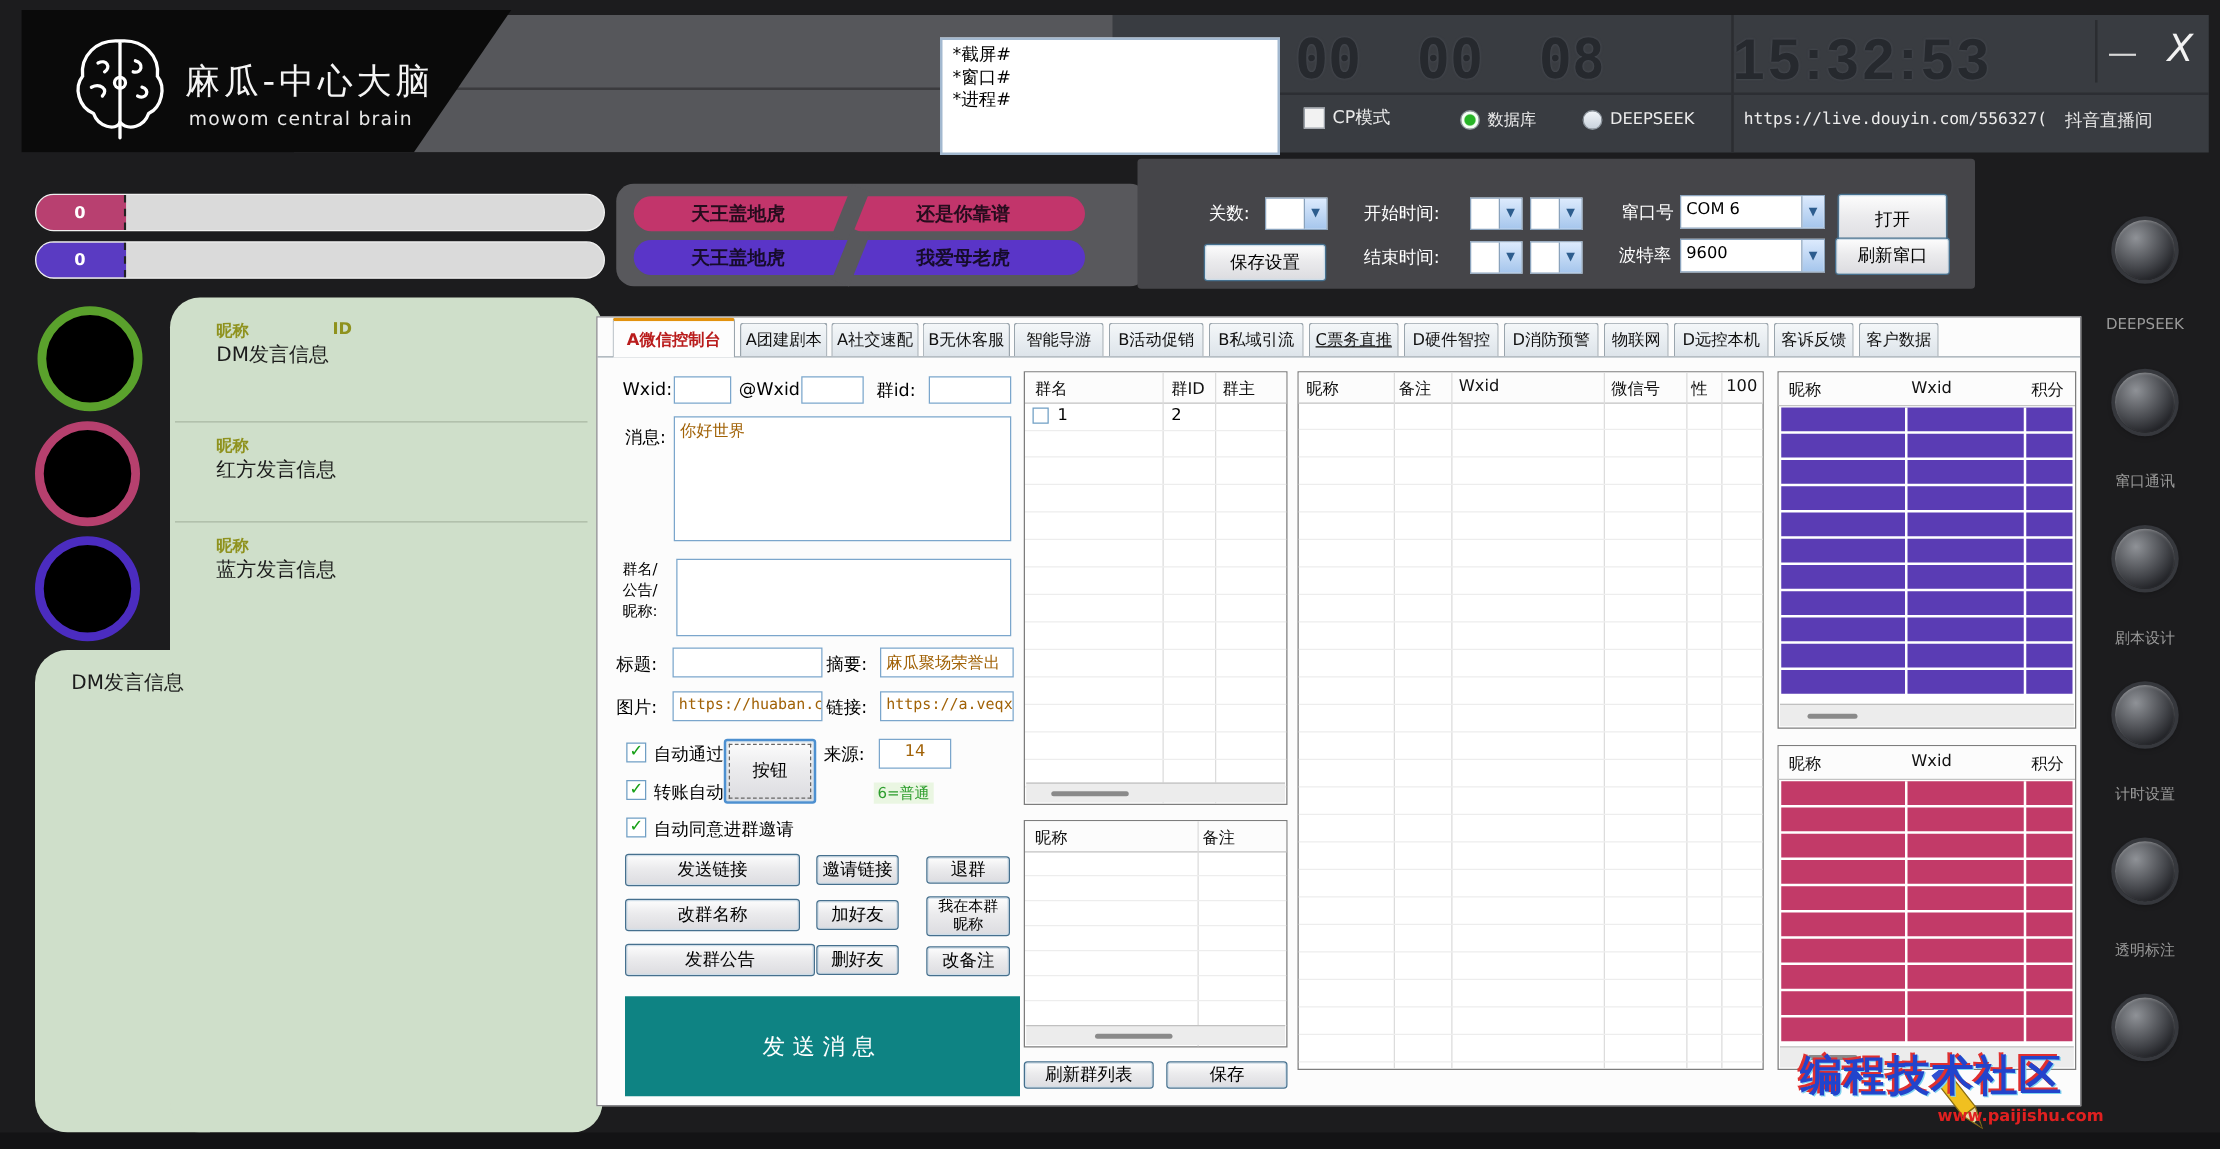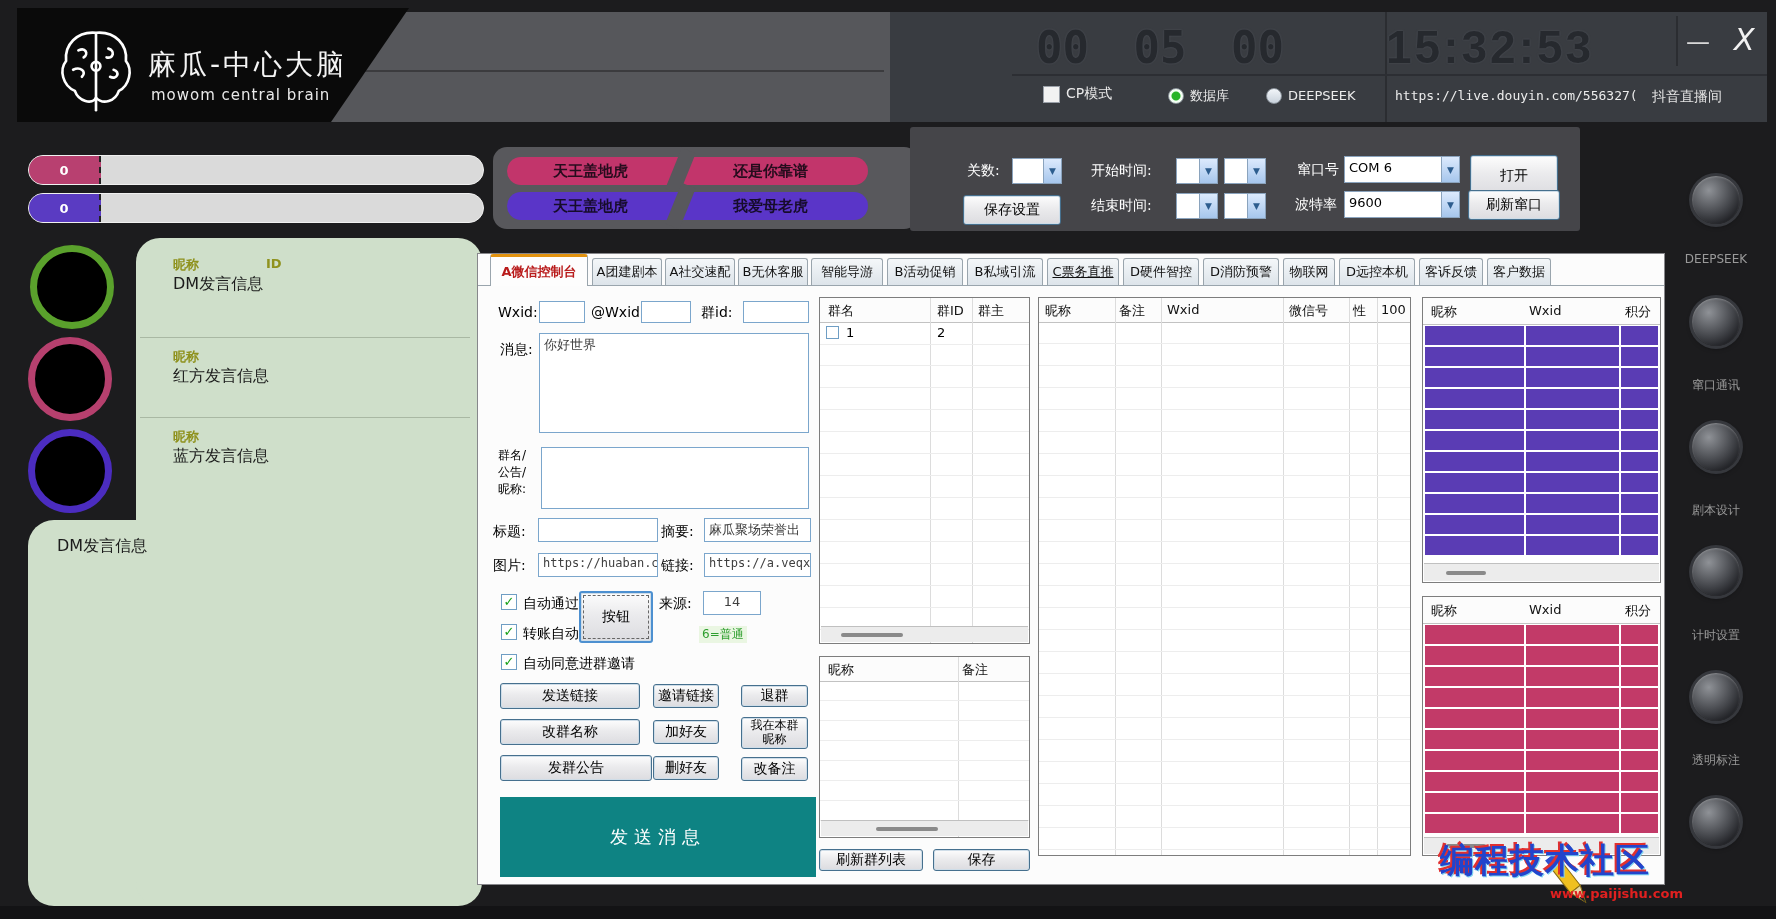--- a/index.html
+++ b/index.html
@@ -50,21 +50,21 @@
   .circ{width:84px;height:84px;border-radius:50%;background:#000;box-sizing:border-box;z-index:2;}
   .olive{font-size:13px;font-weight:bold;color:#8f921e;z-index:2;}
   .gtxt{font-size:16px;color:#1c1c1c;z-index:2;}
   .gsep{height:1px;background:#a9b8a3;z-index:2;}
   
   .main-panel{left:477px;top:253px;width:1188px;height:632px;background:#fcfcfc;border:1px solid #87878b;z-index:2;box-sizing:border-box;}
   .tabline{position:absolute;left:0;top:31px;width:100%;height:1px;background:#9aa5ad;}
   .tab{position:absolute;top:4px;height:27px;background:linear-gradient(#f4f7f9,#dde4ea);border:1px solid #9aa5ad;border-bottom:none;border-radius:3px 3px 0 0;font-size:13px;color:#111;display:flex;align-items:center;justify-content:center;box-sizing:border-box;cursor:pointer;z-index:2;}
   .tab.active{top:0;height:32px;background:#fdfdfd;border-top:3px solid #e2920e;color:#b91c1c;font-weight:bold;z-index:3;}
   .flbl{font-size:14px;color:#000;z-index:2;}
-  .inp{background:#fff;border:1px solid #7ba6cc;font-size:13px;color:#404040;padding:2px 4px;box-sizing:border-box;z-index:2;overflow:hidden;white-space:nowrap;}
+  .inp{background:#fff;border:1px solid #7ba6cc;font-size:13px;color:#a16207;padding:2px 4px;box-sizing:border-box;z-index:2;overflow:hidden;white-space:nowrap;}
   .tbl{background:#fff;border:1px solid #7d7d7d;box-sizing:border-box;z-index:2;}
   .hrow{position:absolute;left:0;right:0;top:0;border-bottom:1px solid #c2c2c2;background:#fcfcfc;}
   .hc{position:absolute;font-size:13px;color:#111;top:4px;}
   .tvline{position:absolute;top:0;width:1px;background:#dcdcdc;}
   .erow{border-bottom:1px solid #ededed;}
   .scrollstrip{position:absolute;left:1px;right:1px;background:#ececec;border-top:1px solid #c0c0c0;}
   .thumbdash{position:absolute;top:6px;height:4px;background:#8a8a8a;border-radius:2px;}
   .srow{height:19px;margin:0 2px 2px 2px;}
   .svline{position:absolute;width:2px;background:#fff;z-index:3;}
   .cbox{width:16px;height:16px;background:#fff;border:1px solid #6f9ec4;box-sizing:border-box;font-size:13px;line-height:13px;color:#18a018;font-weight:bold;text-align:center;z-index:2;}
@@ -97,21 +97,26 @@
       <path d="M64 28 C72 30 70 40 62 38"></path>
       <path d="M24 52 C32 48 40 54 34 60"></path>
       <path d="M70 52 C78 54 74 64 66 60"></path>
       <circle cx="50" cy="48" r="5"></circle>
     </g>
   </svg>
   <div class="a logo-title">麻瓜-中心大脑</div>
   <div class="a logo-sub">mowom central brain</div>
   <div class="a status-lbl">状态信息:</div>
   <div class="a status-line"></div>
-  <div class="a counters">00 05 00</div>
+  <div class="a notes-box">
+    <span>*截屏#</span>
+    <span>*窗口#</span>
+    <span>*进程#</span>
+  </div>
+  <div class="a counters">00 00 08</div>
   <div class="a cp-box"></div>
   <div class="a cp-lbl">CP模式</div>
   <div class="a radio on" style="left:1168px;top:88px;"></div>
   <div class="a rlbl" style="left:1190px;top:87px;">数据库</div>
   <div class="a radio off" style="left:1266px;top:88px;"></div>
   <div class="a rlbl" style="left:1288px;top:88px;">DEEPSEEK</div>
   <div class="a vline" style="left:1385px;top:12px;height:110px;"></div>
   <div class="a hline-right"></div>
   <div class="a clock">15:32:53</div>
   <div class="a vline" style="left:1676px;top:16px;height:50px;"></div>

